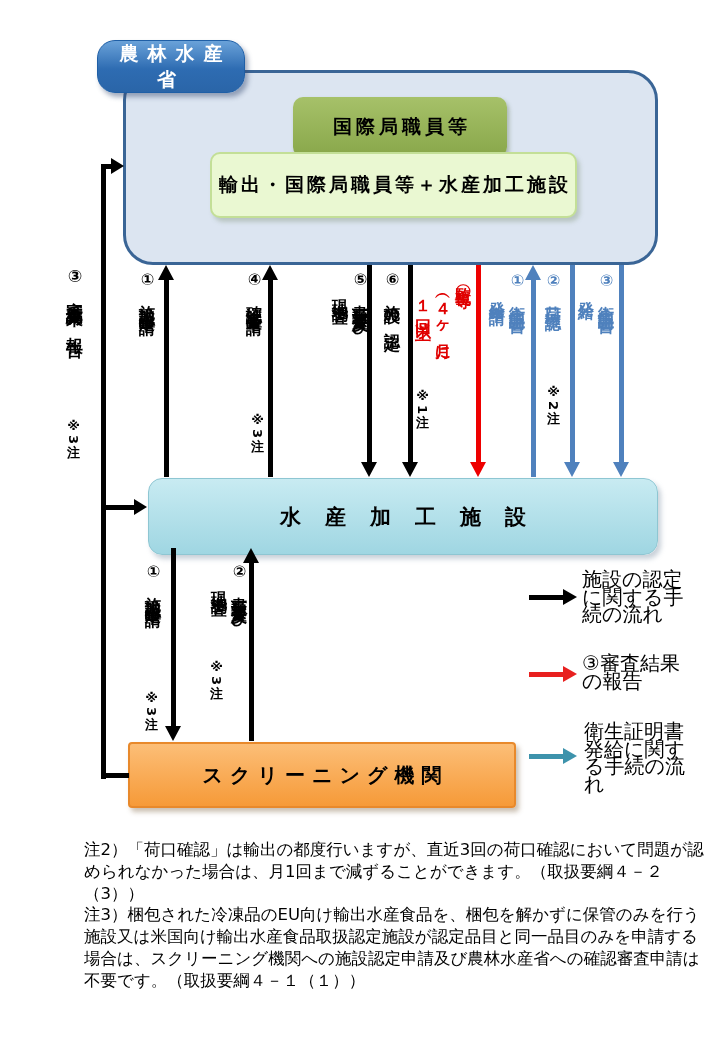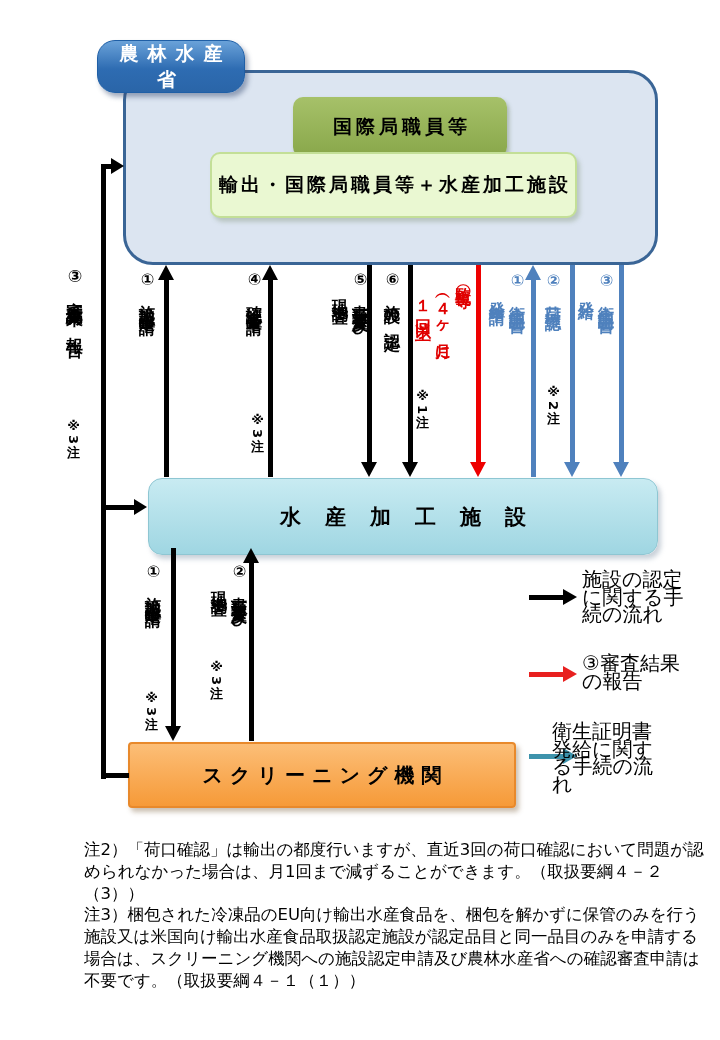--- a/index.html
+++ b/index.html
@@ -200,20 +200,20 @@
   <div class="larrow red" style="left:529px;top:666px">
       <div class="shaft"></div>
       <div class="head"></div>
     </div>
   <div class="legend-text" style="left:582px;top:655px">③審査結果の報告</div>
 
   <div class="larrow teal" style="left:529px;top:748px">
       <div class="shaft"></div>
       <div class="head"></div>
     </div>
-  <div class="legend-text" style="left:552px;top:723px">衛生証明書発給に関する手続の流れ</div>
+  <div class="legend-text" style="left:584px;top:723px">衛生証明書発給に関する手続の流れ</div>
 
   <div id="notes">
     <div>注2）「荷口確認」は輸出の都度行いますが、直近3回の荷口確認において問題が認められなかった場合は、月1回まで減ずることができます。（取扱要綱４－２（3））</div>
     <div>注3）梱包された冷凍品のEU向け輸出水産食品を、梱包を解かずに保管のみを行う施設又は米国向け輸出水産食品取扱認定施設が認定品目と同一品目のみを申請する場合は、スクリーニング機関への施設認定申請及び農林水産省への確認審査申請は不要です。（取扱要綱４－１（１））</div>
   </div>
 
 </div>
 
 </body></html>

